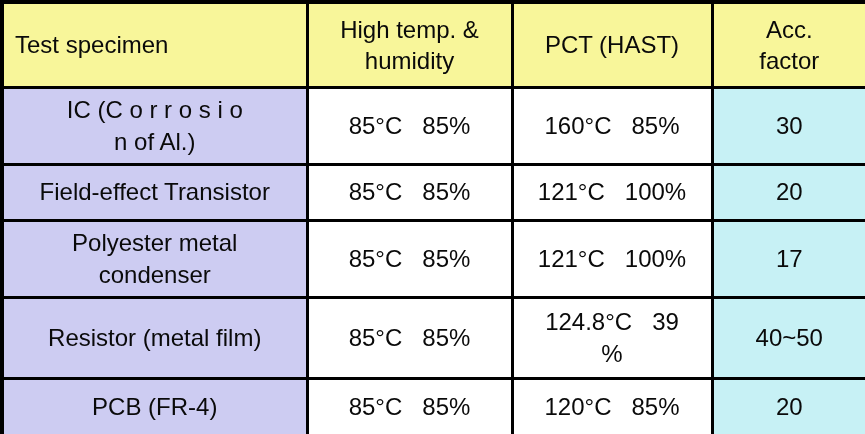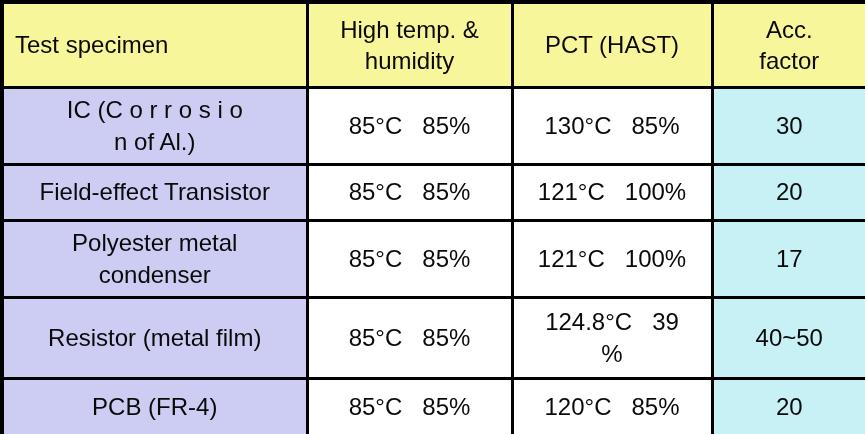--- a/index.html
+++ b/index.html
@@ -88,21 +88,21 @@
         <th class="h-cell">PCT (HAST)</th>
         <th class="h-cell">Acc.
 factor</th>
       </tr>
     </thead>
     <tbody>
       <tr class="rh-0">
         <td class="specimen-cell">IC (C o r r o s i o
 n of Al.)</td>
         <td class="value-cell">85°C   85%</td>
-        <td class="value-cell">130°C   85%</td>
+        <td class="value-cell">160°C   85%</td>
         <td class="acc-cell">30</td>
       </tr>
       <tr class="rh-1">
         <td class="specimen-cell">Field-effect Transistor</td>
         <td class="value-cell">85°C   85%</td>
         <td class="value-cell">121°C   100%</td>
         <td class="acc-cell">20</td>
       </tr>
       <tr class="rh-2">
         <td class="specimen-cell">Polyester metal

